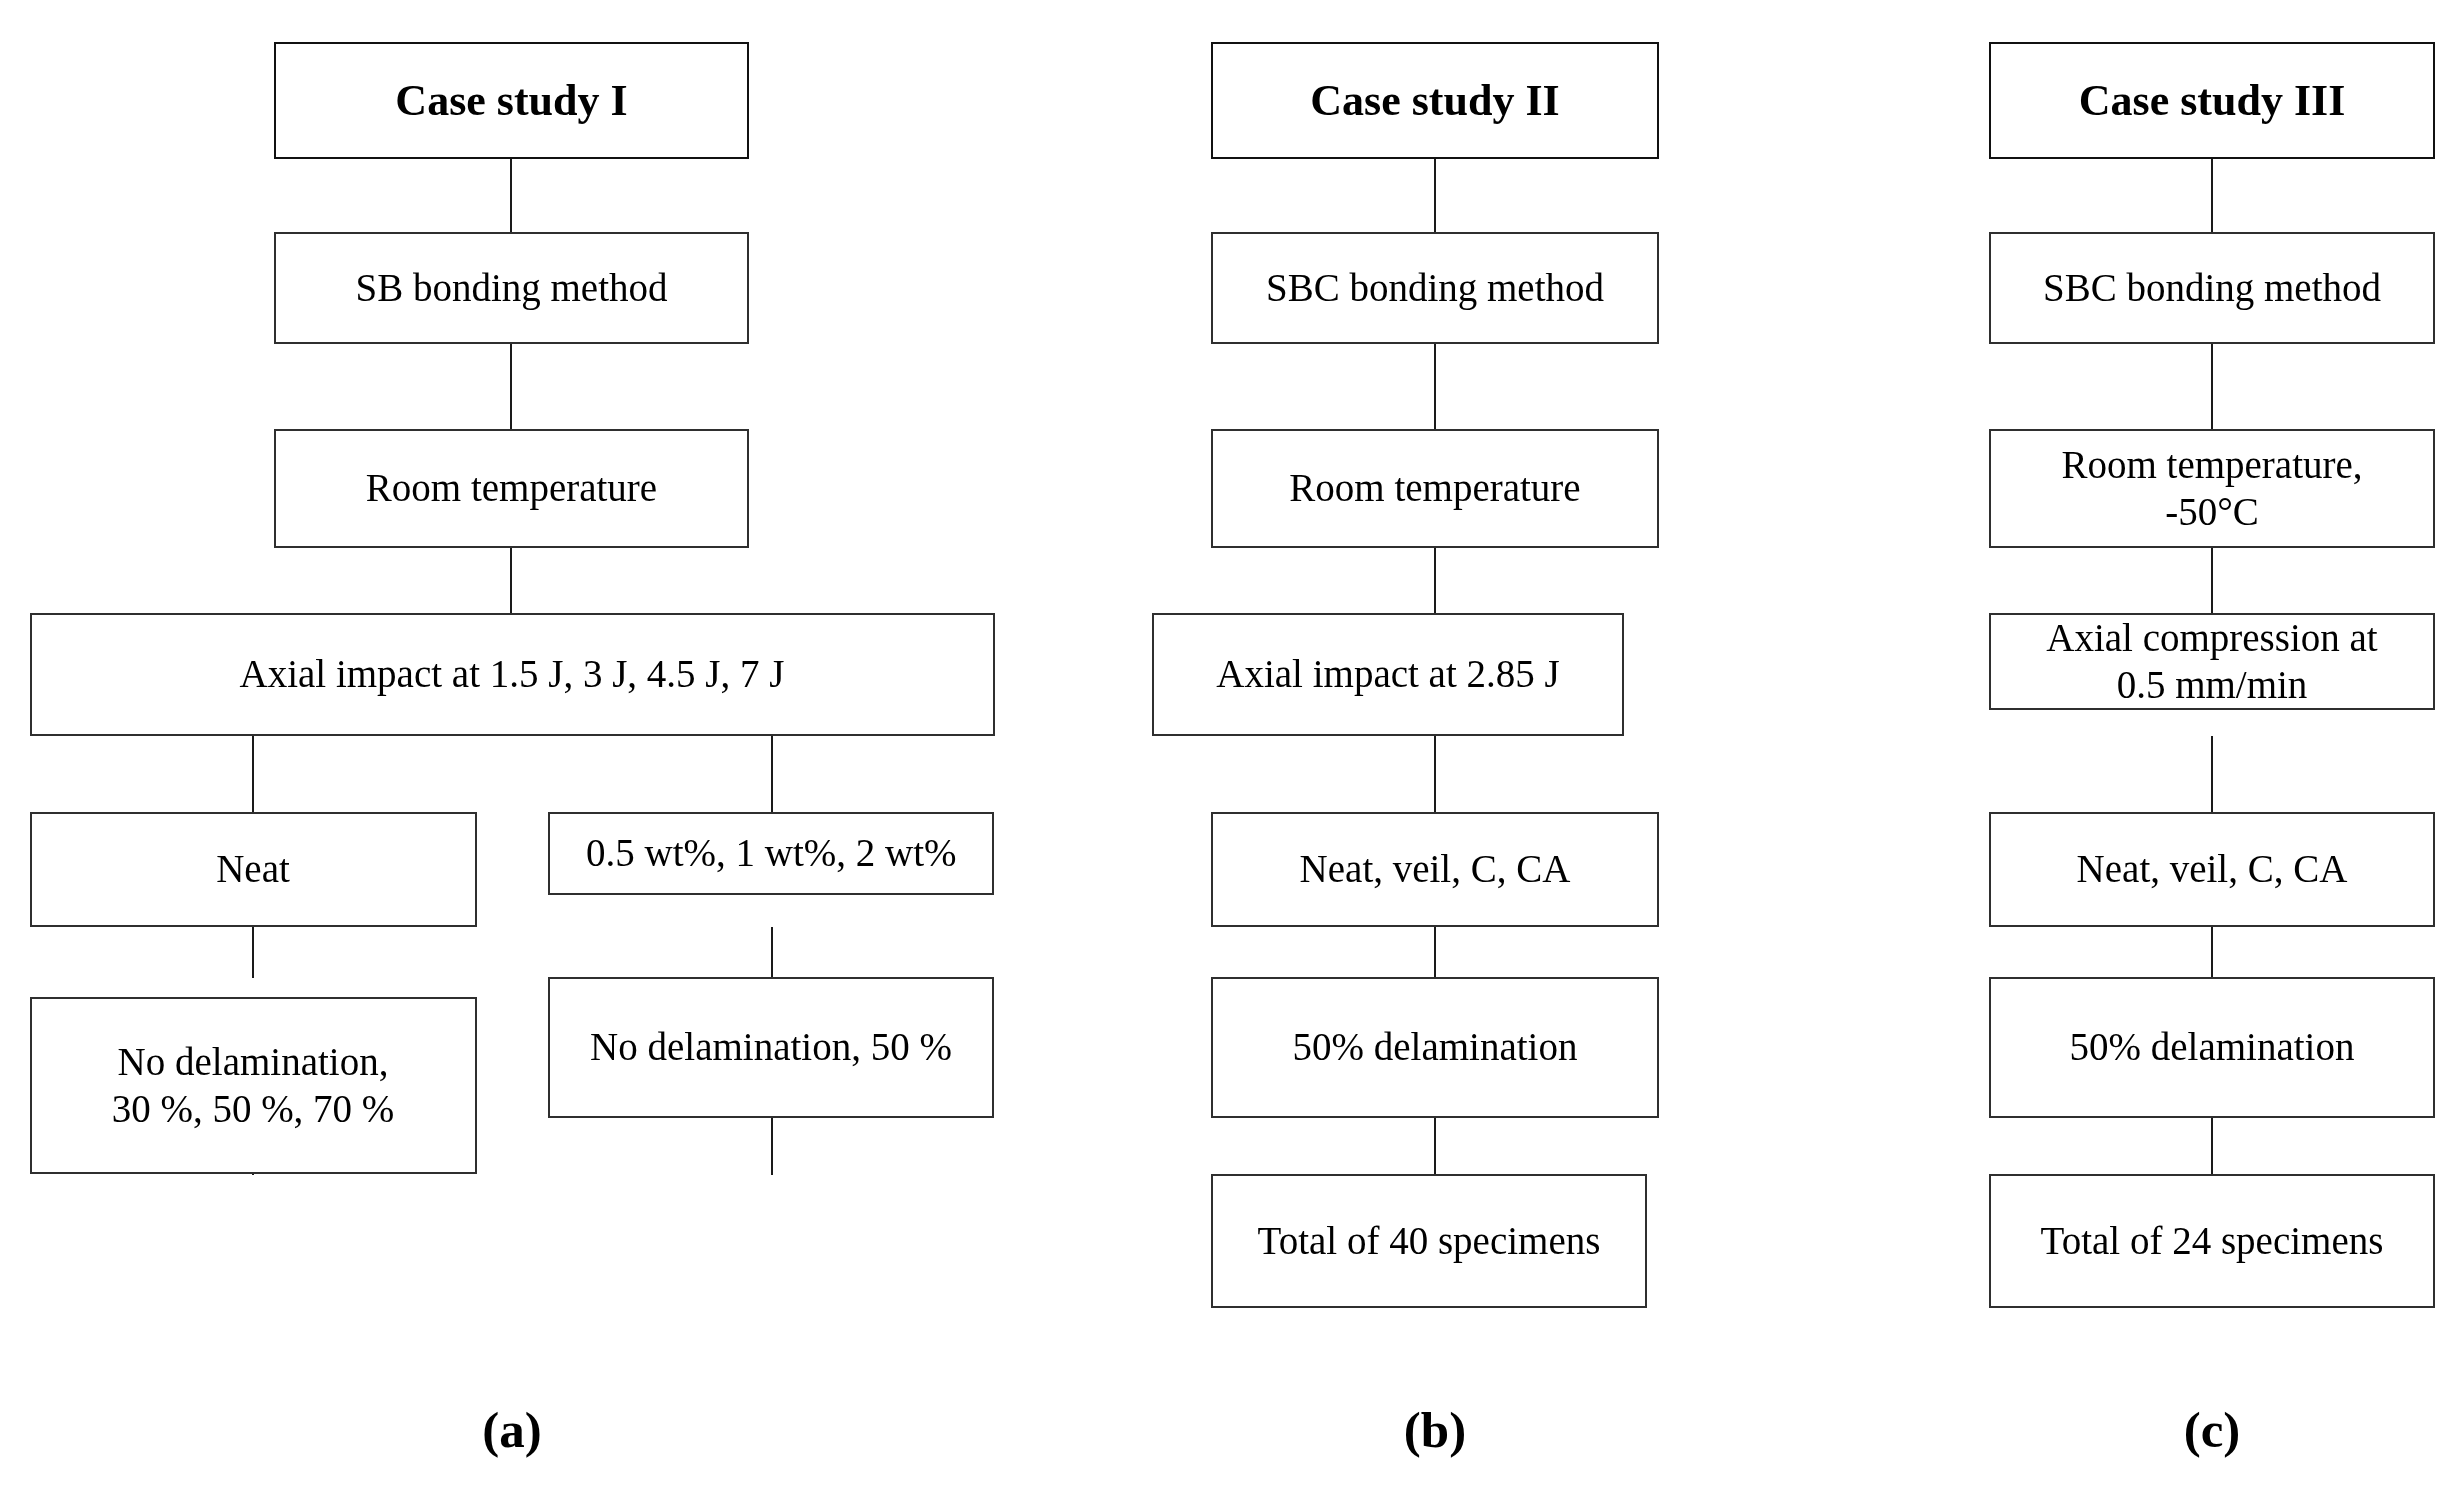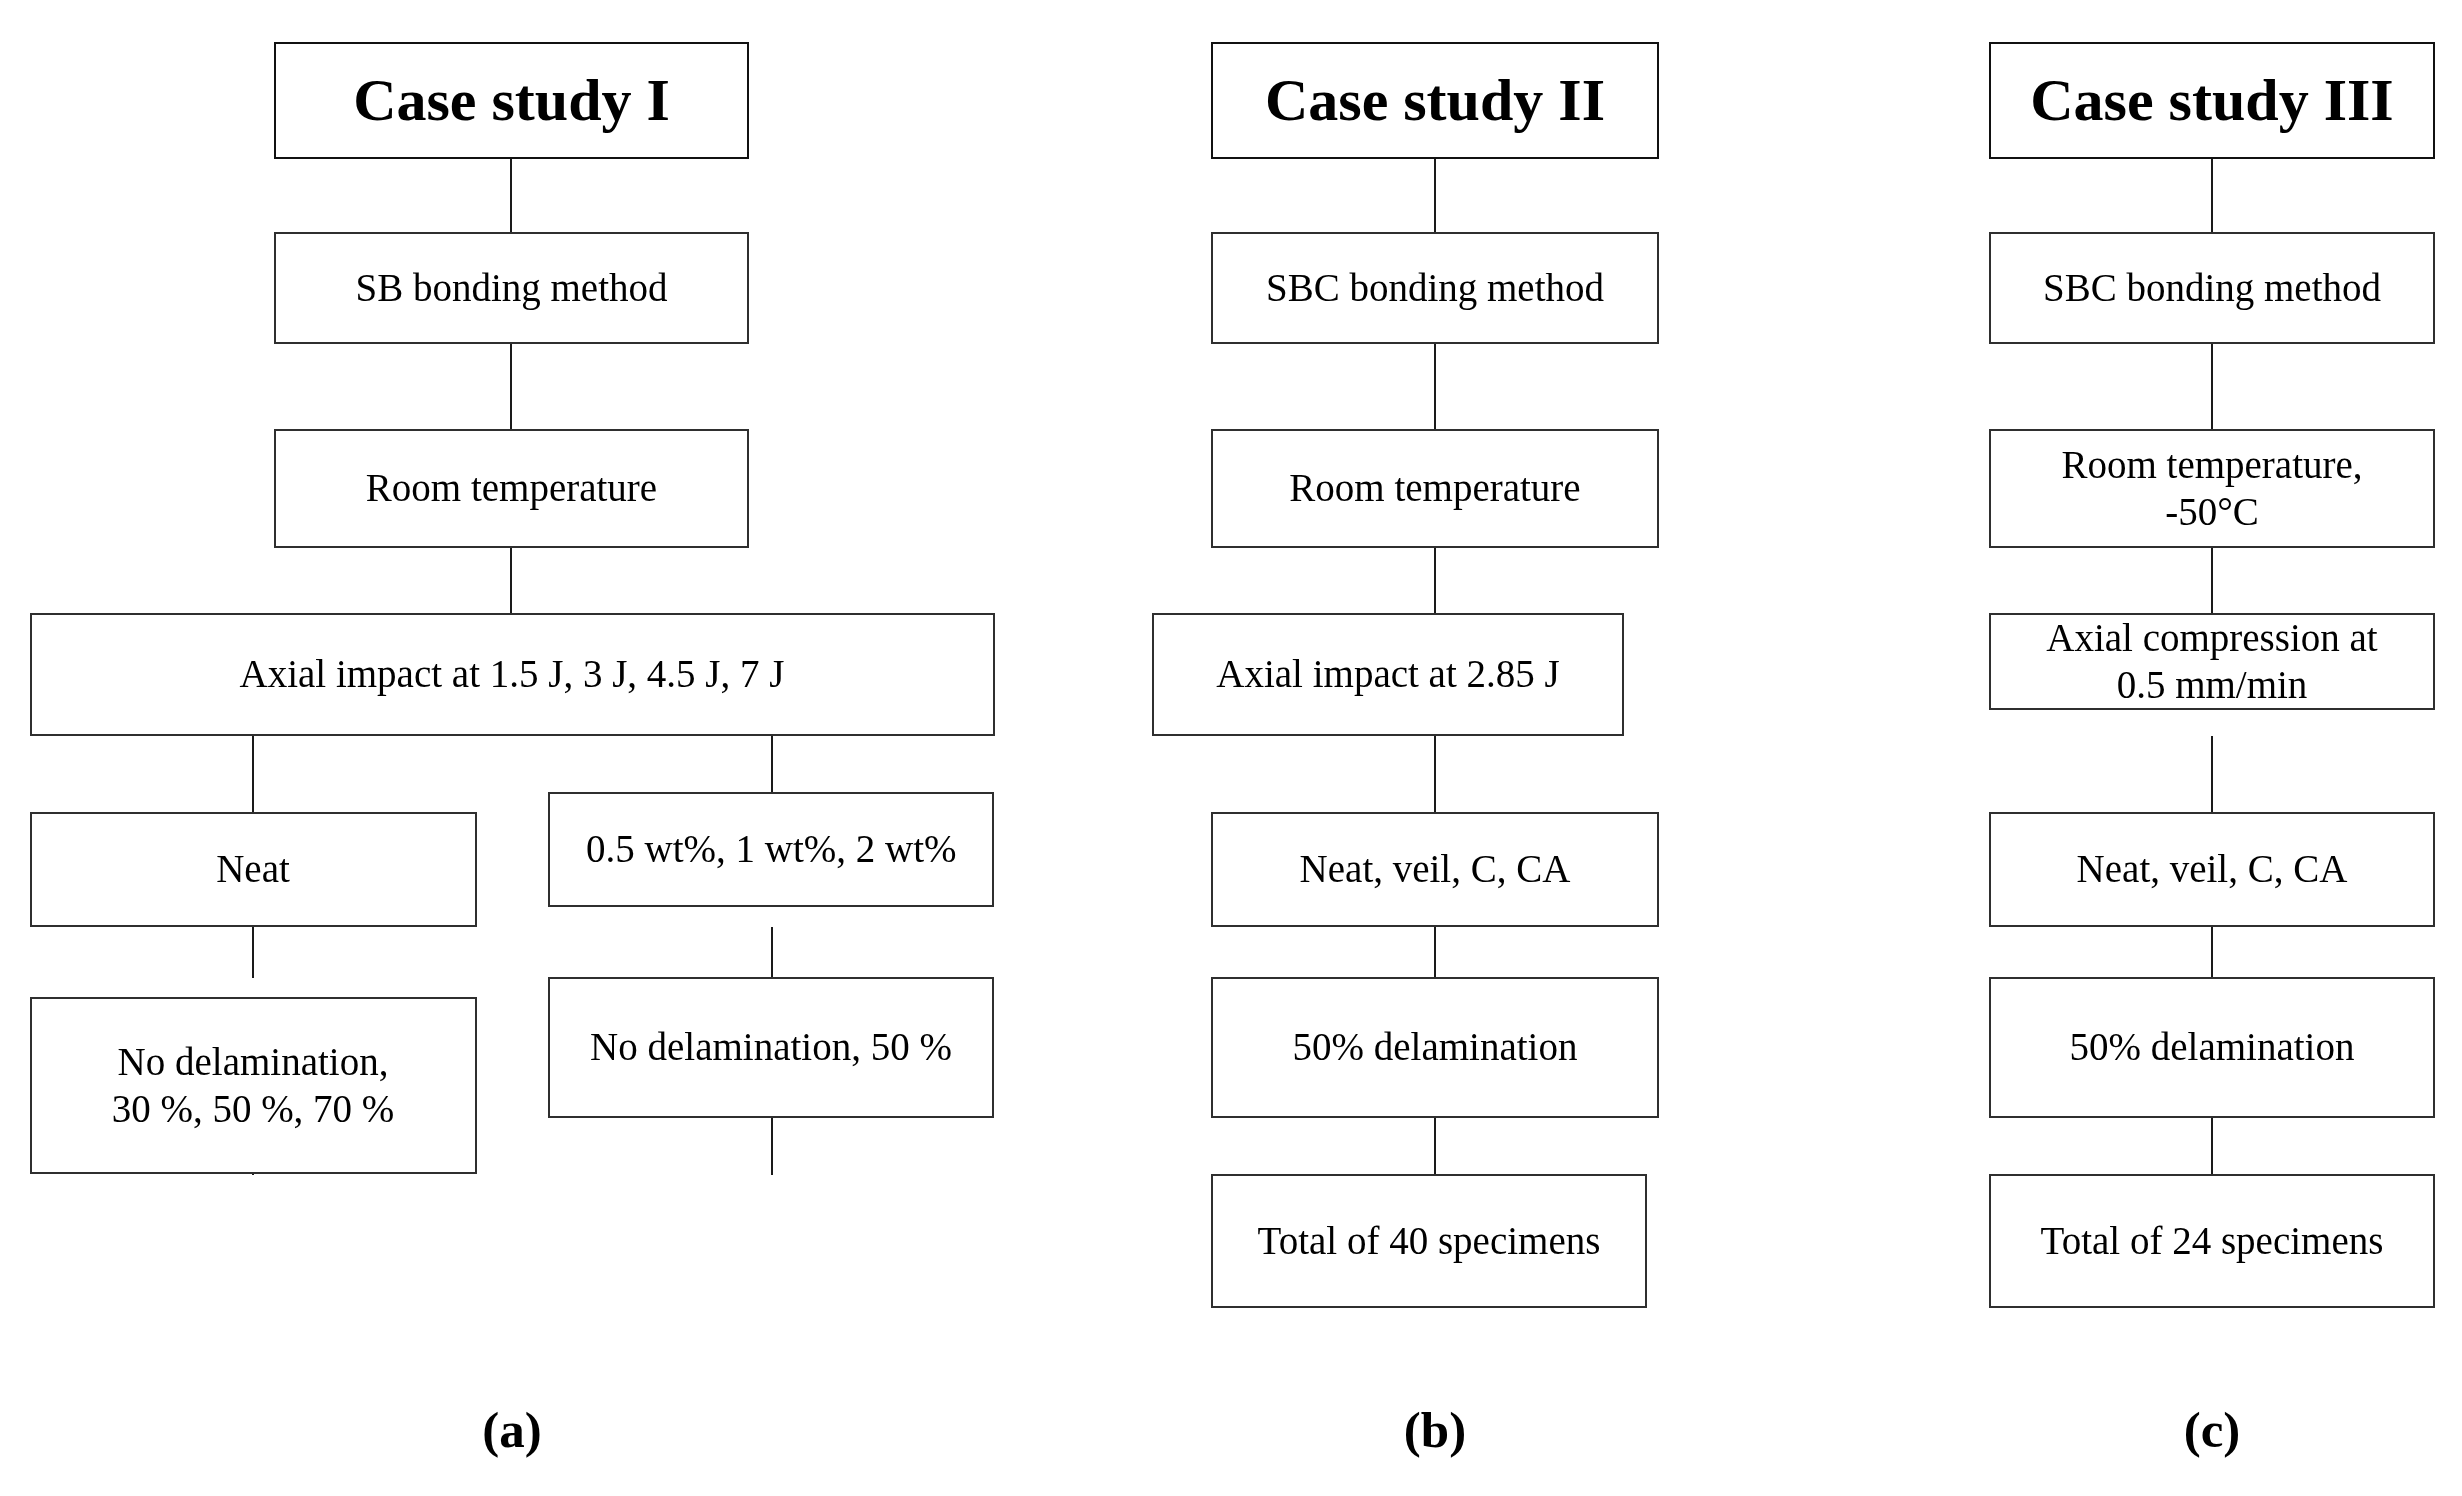--- a/index.html
+++ b/index.html
@@ -27,21 +27,21 @@
     align-items: center;
     justify-content: center;
     text-align: center;
     line-height: 1.18;
     font-size: 39px;
     padding: 2.8px 8.4px;
   }
   .box.header {
     font-weight: bold;
     border-color: #111111;
-    font-size: 60px;
+    font-size: 44px;
   }
   .box .txt {
     display: block;
     white-space: pre-line;
   }
   .connector {
     position: absolute;
     background: #1a1a1a;
     width: 2.1px;
   }
@@ -81,21 +81,21 @@
   </div>
 
   <div class="box" style="left:29.5px; top:613px; width:965px; height:123px;">
     <span class="txt">Axial impact at 1.5 J, 3 J, 4.5 J, 7 J</span>
   </div>
 
   <div class="box" style="left:29.5px; top:812px; width:447px; height:115px;">
     <span class="txt">Neat</span>
   </div>
 
-  <div class="box" style="left:548px; top:792px; width:446px; height:115px;padding-left:9px;">
+  <div class="box" style="left:548px; top:812px; width:446px; height:83px;padding-left:9px;">
     <span class="txt">0.5 wt%, 1 wt%, 2 wt%</span>
   </div>
 
   <div class="box" style="left:29.5px; top:977px; width:447px; height:177px;margin-top:20px;">
     <span class="txt">No delamination,
 30 %, 50 %, 70 %</span>
   </div>
 
   <div class="box" style="left:548px; top:977px; width:446px; height:141px;">
     <span class="txt">No delamination, 50 %</span>

